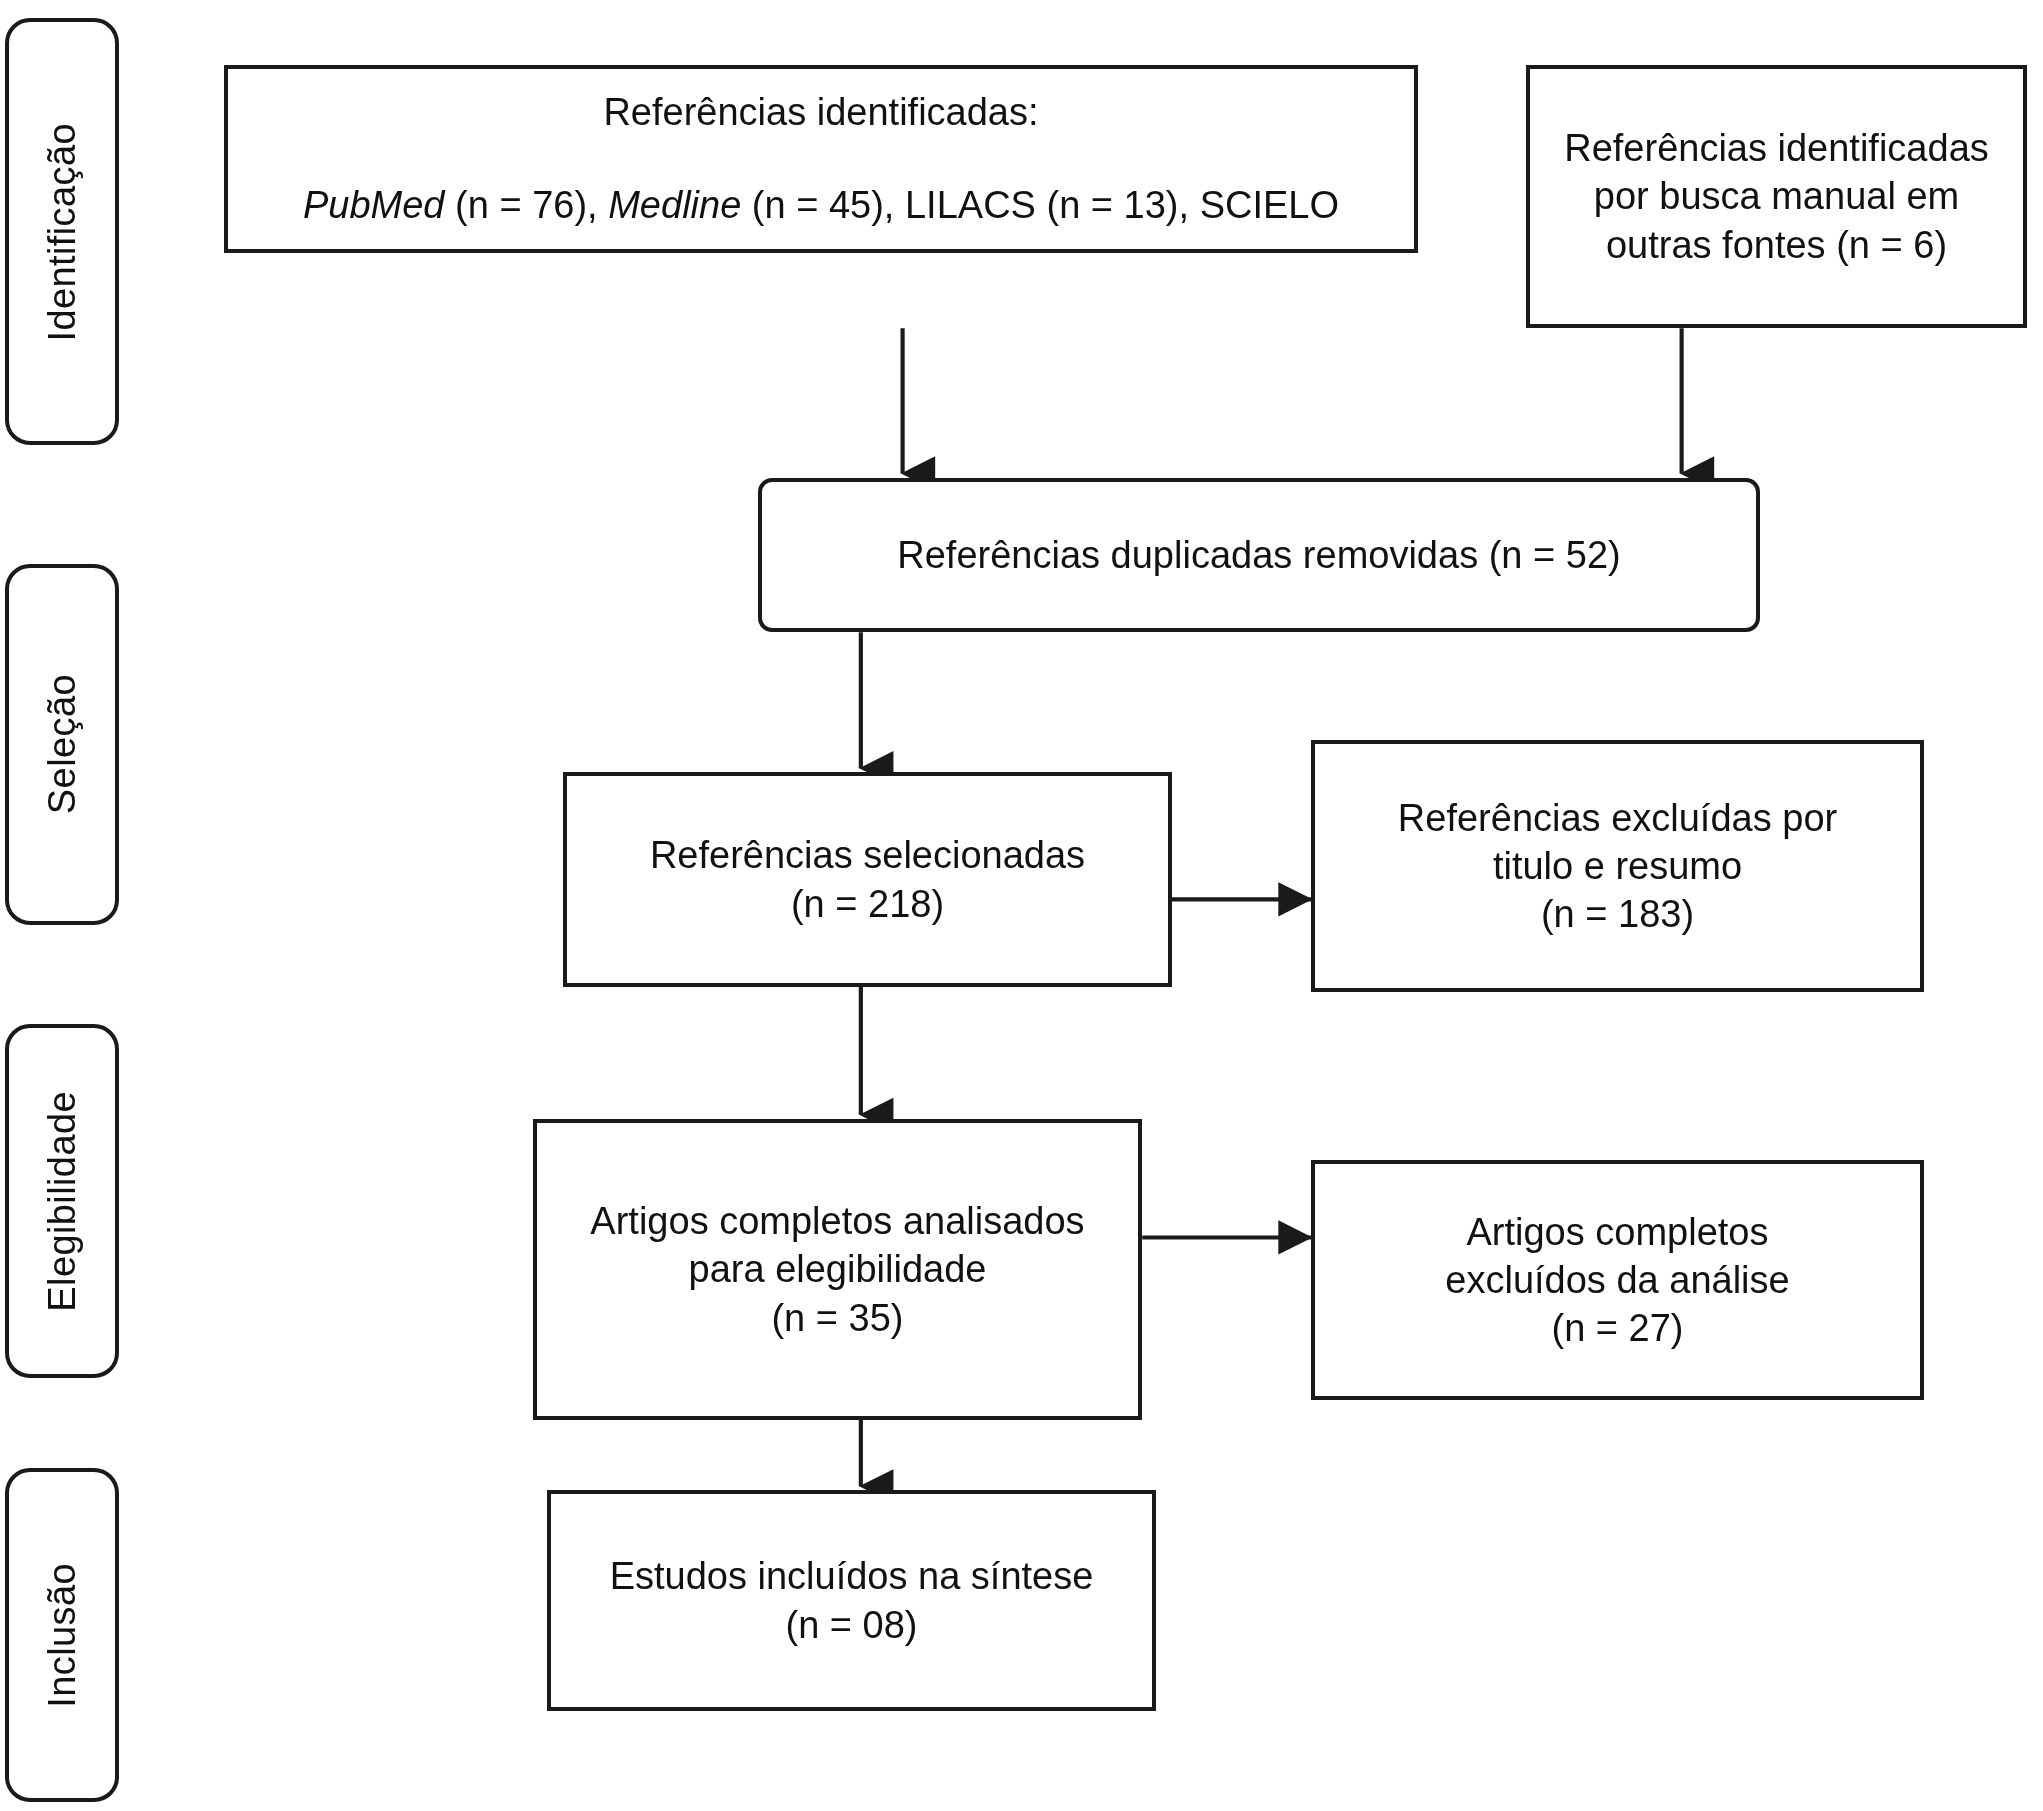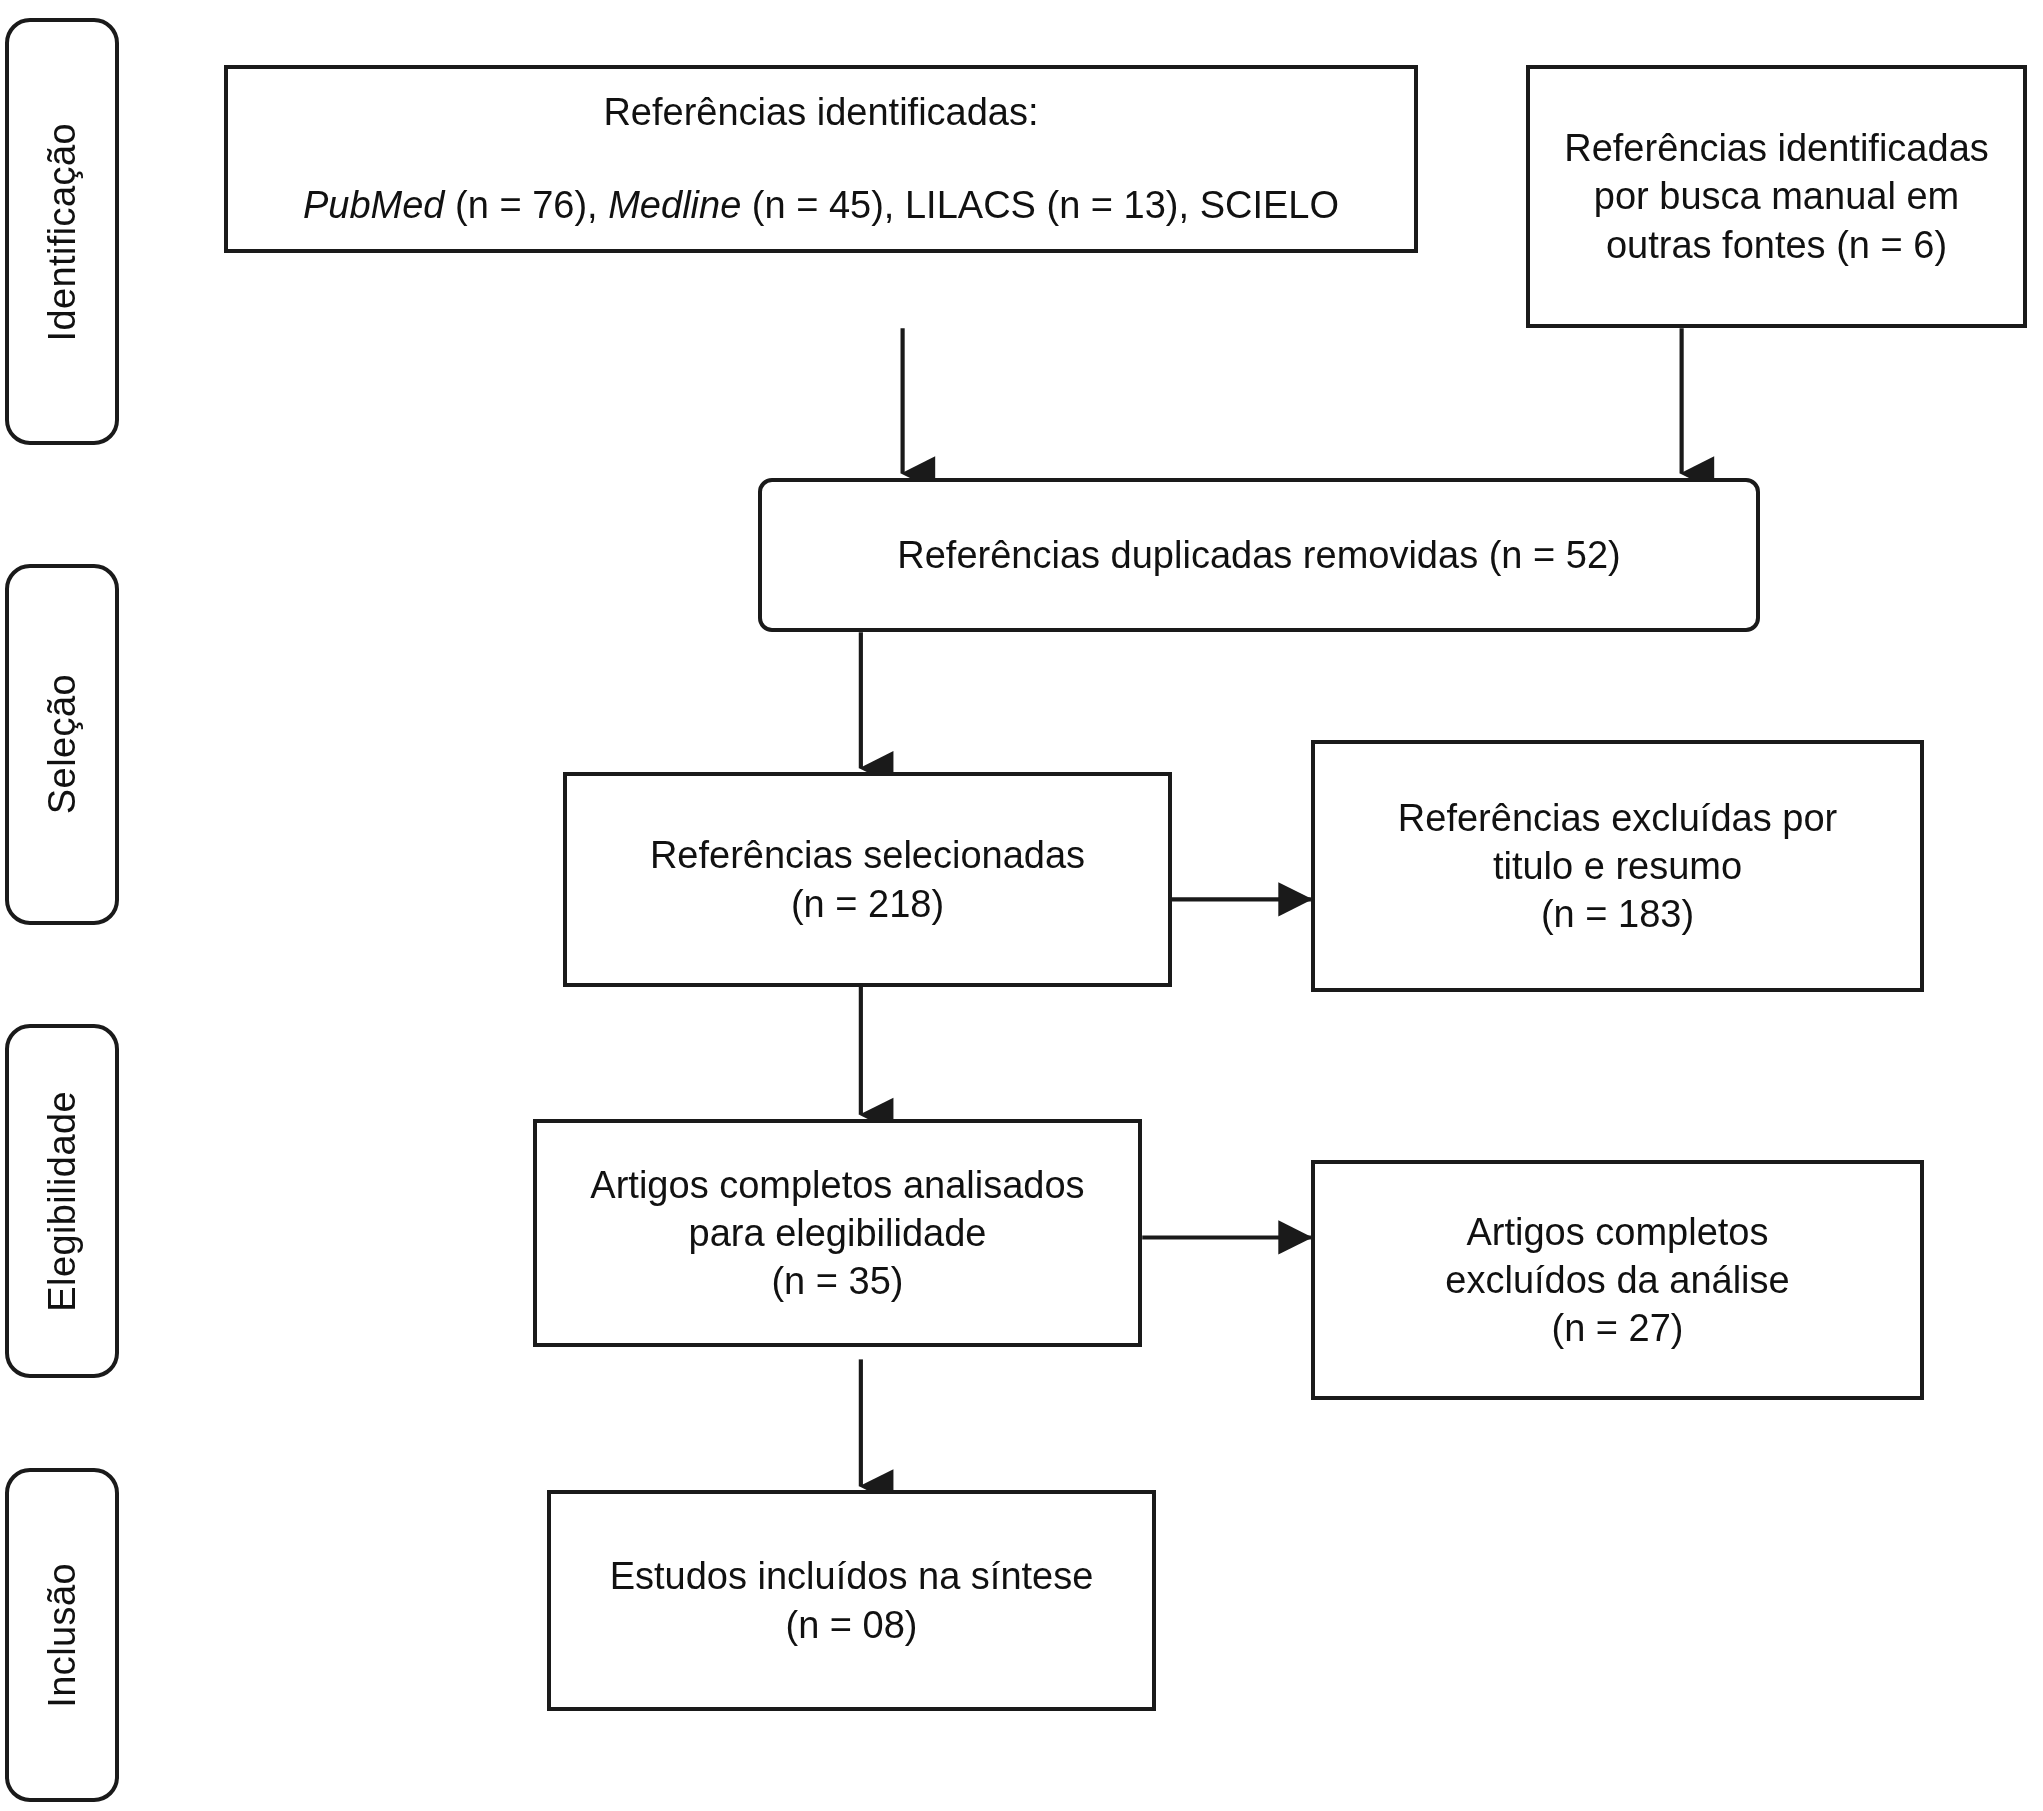--- a/index.html
+++ b/index.html
@@ -134,21 +134,21 @@
     <div class="txt">Referências selecionadas
 (n = 218)</div>
   </div>
 
   <div class="fbox" style="left:1311px; top:740px; width:613px; height:252px;">
     <div class="txt">Referências excluídas por
 titulo e resumo
 (n = 183)</div>
   </div>
 
-  <div class="fbox" style="left:533px; top:1119px; width:609px; height:228px;">
+  <div class="fbox" style="left:533px; top:1119px; width:609px; height:301px;">
     <div class="txt">Artigos completos analisados
 para elegibilidade
 (n = 35)</div>
   </div>
 
   <div class="fbox" style="left:1311px; top:1112px; width:613px; height:240px;margin-top:48px;">
     <div class="txt">Artigos completos
 excluídos da análise
 (n = 27)</div>
   </div>

